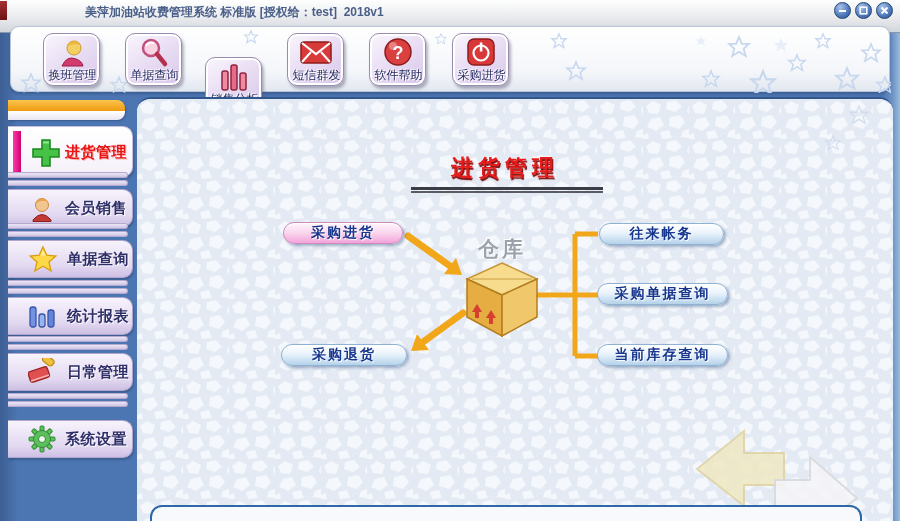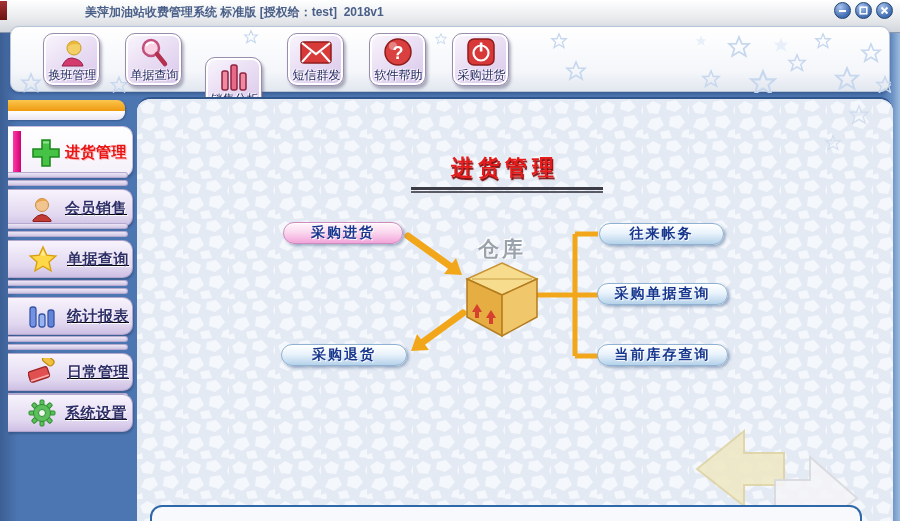--- a/index.html
+++ b/index.html
@@ -75,21 +75,21 @@
     position:absolute; left:8px; width:120px; height:6px;
     background:linear-gradient(#ece6f5,#cfc4e4); border:1px solid #b4aad0; border-left:none;
     border-radius:0 4px 4px 0;
   }
   .side-btn {
     position:absolute; left:8px; width:125px; height:38px;
     border-radius:0 10px 10px 0;
     background:linear-gradient(#f7f3fc 0%,#e2d8f0 70%,#cdbfe4 100%);
     border:1px solid #b2a6cc; border-left:none;
     box-shadow:1px 2px 2px rgba(30,50,90,.35);
-    display:flex; align-items:center; gap:9px; padding-left:20px; cursor:pointer;text-decoration:underline;
+    display:flex; align-items:center; gap:9px; padding-left:20px; cursor:pointer;
   }
   .side-label {
     font-size:15px; font-weight:bold; color:#2f2f68;
     text-shadow:1px 1px 0 rgba(255,255,255,.85); letter-spacing:0.5px; white-space:nowrap;
   }
   
   .content {
     position:absolute; left:137px; top:97px; width:756px; height:424px;
     background:#e4eaf4; border-radius:14px 14px 0 0; overflow:hidden;
     border-top:2px solid #31568c;
@@ -284,21 +284,21 @@
     <svg width="30" height="28" viewBox="0 0 30 28">
       <rect x="14" y="-1" width="12" height="7" rx="3" fill="#f0c040" stroke="#c08a10" stroke-width="1.2" transform="rotate(38 20 3)"></rect>
       <rect x="1" y="11" width="20" height="11" rx="2.5" fill="#e05050" stroke="#9c2424" stroke-width="1.3" transform="rotate(-18 11 17)"></rect>
       <path d="M3 23 l18 -6" stroke="#f8b0b0" stroke-width="1.5" transform="rotate(-0 11 17)"></path>
     </svg>
     <div class="side-label">日常管理</div>
   </div>
 
   <div class="strip" style="top:393px;"></div>
   <div class="strip" style="top:401px;"></div>
-  <div class="side-btn" style="top:394px;">
+  <div class="side-btn" style="top:420px;">
     <svg width="28" height="28" viewBox="0 0 28 28">
       <g fill="#5cbe5c" stroke="#2f8f2f" stroke-width="1">
         <rect x="12" y="1" width="4" height="5" rx="1"></rect>
         <rect x="12" y="1" width="4" height="5" rx="1" transform="rotate(45 14 14)"></rect>
         <rect x="12" y="1" width="4" height="5" rx="1" transform="rotate(90 14 14)"></rect>
         <rect x="12" y="1" width="4" height="5" rx="1" transform="rotate(135 14 14)"></rect>
         <rect x="12" y="1" width="4" height="5" rx="1" transform="rotate(180 14 14)"></rect>
         <rect x="12" y="1" width="4" height="5" rx="1" transform="rotate(225 14 14)"></rect>
         <rect x="12" y="1" width="4" height="5" rx="1" transform="rotate(270 14 14)"></rect>
         <rect x="12" y="1" width="4" height="5" rx="1" transform="rotate(315 14 14)"></rect>

